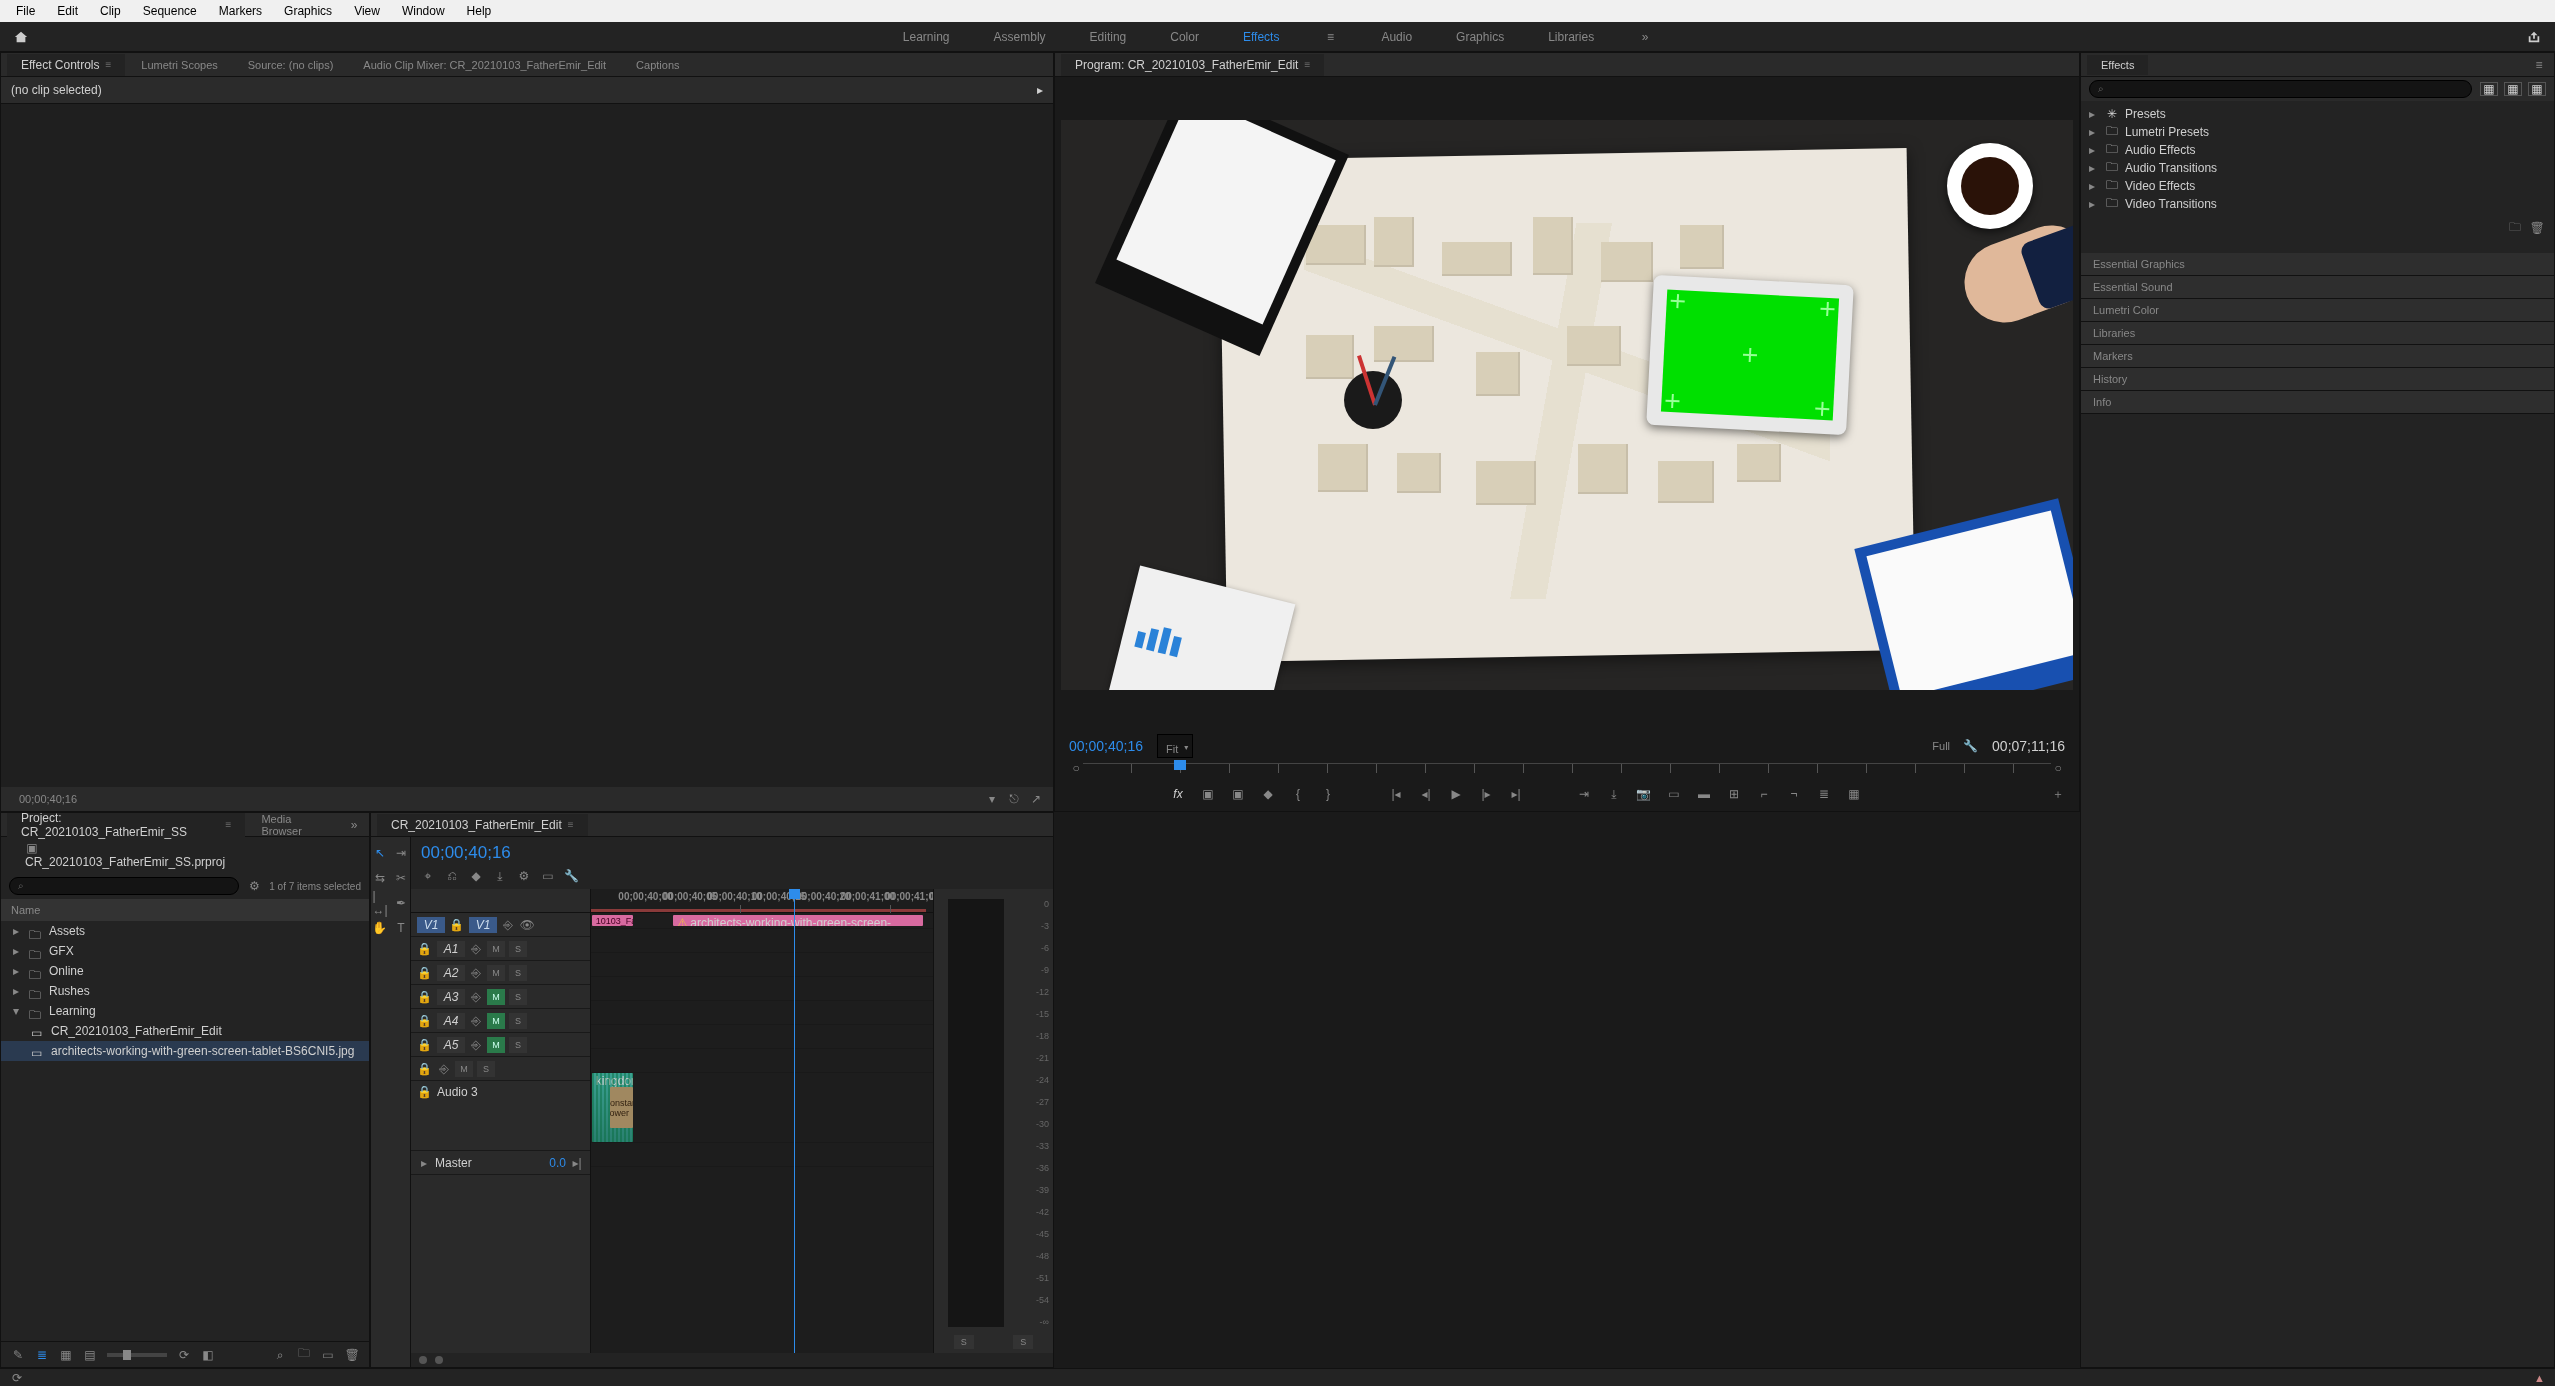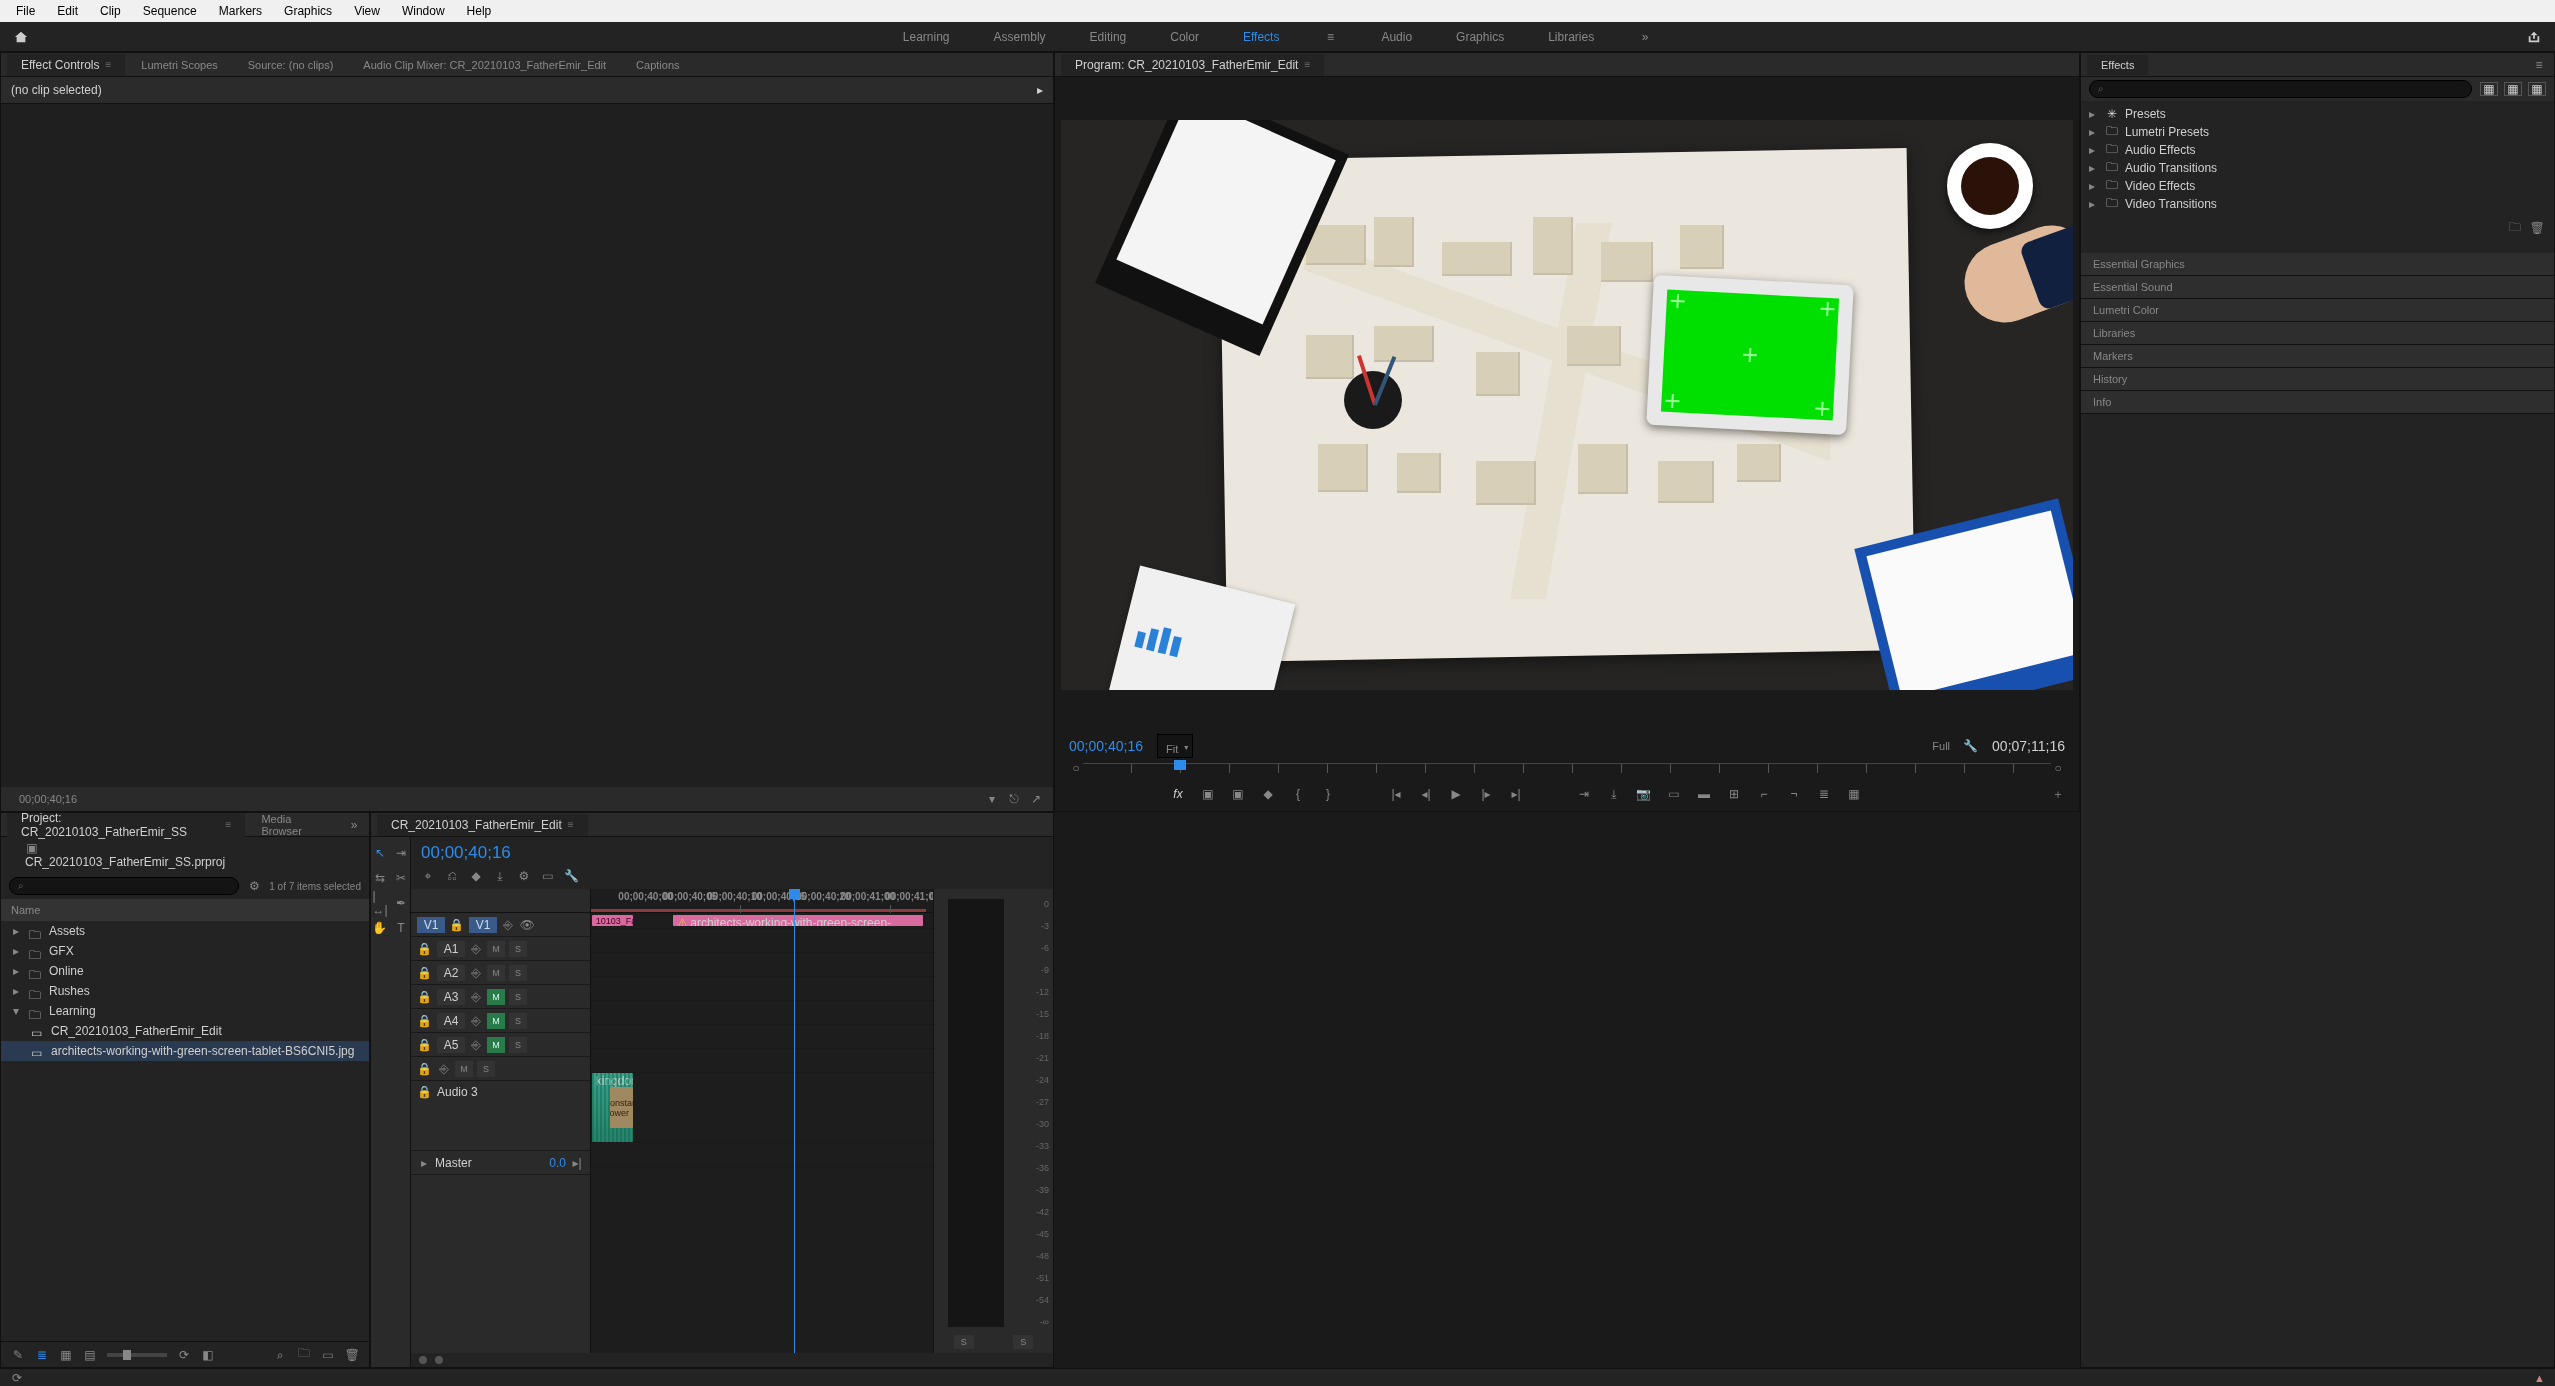--- a/index.html
+++ b/index.html
@@ -128,21 +128,21 @@
 
   .ruler { height:24px; border-bottom:1px solid var(--border); position:relative;}
   .ruler-ticks { position:absolute; inset:0; background:
        repeating-linear-gradient(to right, transparent 0, transparent 149px, #555 149px, #555 150px); height:8px; top:16px;}
   .ruler-labels { position:absolute; inset:0;font-weight:bold;}
   .ruler-label { position:absolute; top:2px; font-size:10px; color:var(--text-dim);}
 
   .track-head { height:24px; display:flex; align-items:center; gap:4px; padding:0 6px; border-bottom:1px solid #191919; font-size:10px;}
   .track-head .btn { width:18px; height:16px; background:#333; display:flex; align-items:center; justify-content:center; font-size:9px; color:var(--text-dim);}
   .track-head .btn.mute-on { background:#2a7a4a; color:#cfe;}
-  .track-head .label { width:28px; background:#333; text-align:center; padding:1px 0;}
+  .track-head .label { width:28px; background:#333; text-align:center; padding:1px 0;font-style:italic;}
   .track-head .v1label { background:#3a5a8a; color:#cde;}
   .track-head .eye { width:16px;}
   .track-head .lock { width:16px;}
 
   .track { height:24px; border-bottom:1px solid #191919; position:relative;}
   .track.video1 { height:16px;}
   .track.audio6 { height:70px;}
 
   .clip { position:absolute; top:2px; bottom:2px; border-radius:1px; overflow:hidden; font-size:9px; padding:1px 4px;}
   .clip.pink1 { background:#d86aa0; left:0.2%; width:12%; color:#402;}

